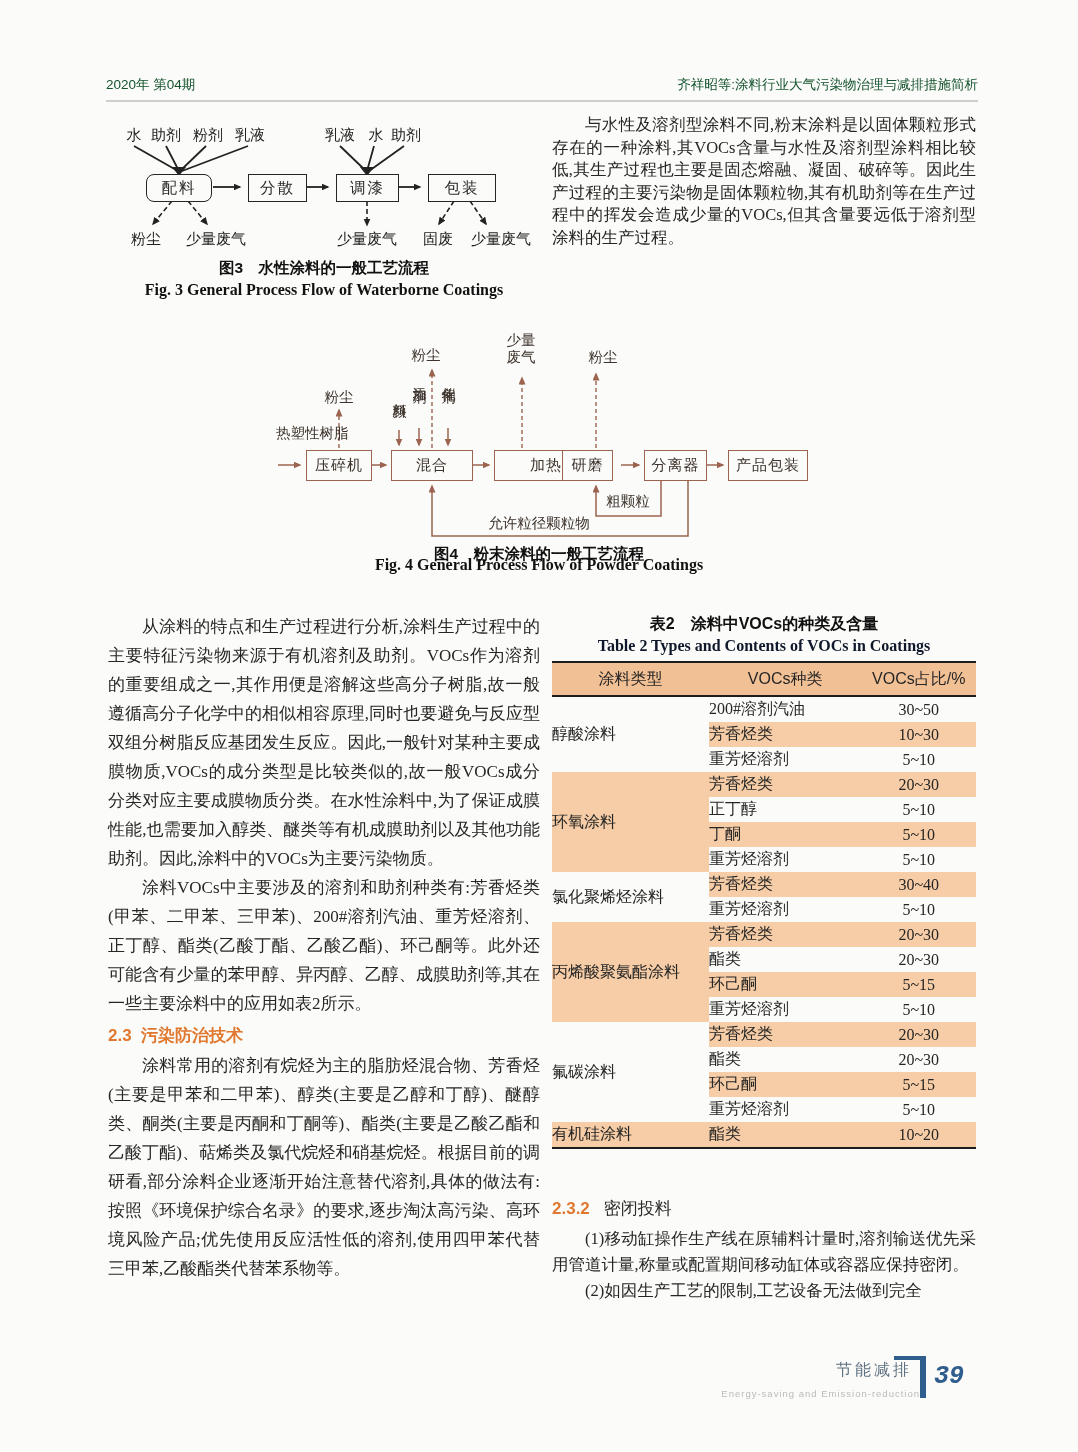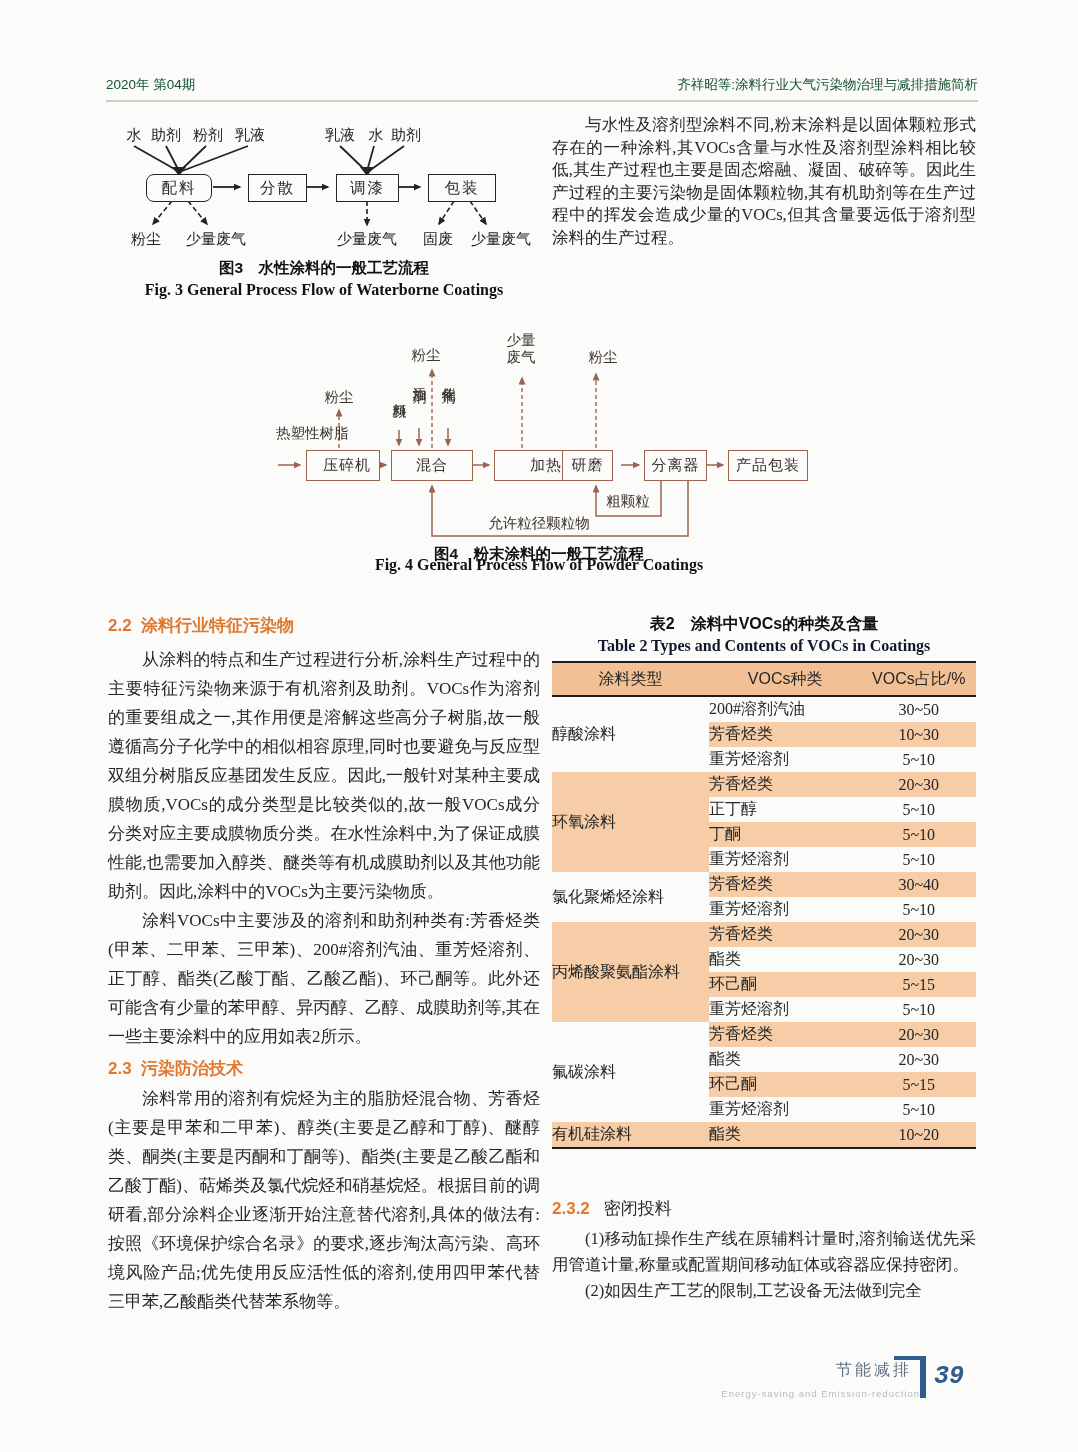--- a/index.html
+++ b/index.html
@@ -158,37 +158,34 @@
         <path d="M412,150 L412,206 L156,206 L156,156" fill="none" stroke="#9c6450" stroke-width="1.5" marker-end="url(#a4)"></path>
       </svg>
       <span class="f4lbl noc" style="left:0;top:94px;">热塑性树脂</span>
       <span class="f4lbl" style="left:63px;top:58px;">粉尘</span>
       <span class="vlbl" style="left:115px;top:62px;">颜料</span>
       <span class="vlbl" style="left:135px;top:46px;">添加剂</span>
       <span class="vlbl" style="left:164px;top:46px;">催化剂</span>
       <span class="f4lbl" style="left:150px;top:16px;">粉尘</span>
       <span class="f4lbl wrap2" style="left:228px;top:2px;transform:none;">少量废气</span>
       <span class="f4lbl" style="left:327px;top:18px;">粉尘</span>
-      <div class="f4box" style="left:30px;top:120px;width:64px;padding-left:8px;">压碎机</div>
+      <div class="f4box" style="left:30px;top:120px;width:64px;">压碎机</div>
       <div class="f4box" style="left:115px;top:120px;width:80px;">混合</div>
       <div class="f4box" style="left:218px;top:120px;width:54px;padding-left:24px;">加热</div>
       <div class="f4box" style="left:286px;top:120px;width:49px;">研磨</div>
       <div class="f4box" style="left:368px;top:120px;width:61px;">分离器</div>
       <div class="f4box" style="left:452px;top:120px;width:78px;">产品包装</div>
       <span class="f4lbl" style="left:352px;top:162px;">粗颗粒</span>
       <span class="f4lbl" style="left:263px;top:184px;">允许粒径颗粒物</span>
     </div>
     <div class="cap-zh" style="position:absolute;left:0;top:214px;width:862px;">图4　粉末涂料的一般工艺流程</div>
     <div class="cap-en" style="position:absolute;left:0;top:226px;width:862px;">Fig. 4   General Process Flow of Powder Coatings</div>
   </div>
 
   <div class="col col-l">
-    <div class="h-orange">
-      <span>2.2</span>&nbsp;&nbsp;<span>涂料行业特征污染物</span>
-    </div>
     <p class="para">从涂料的特点和生产过程进行分析,涂料生产过程中的主要特征污染物来源于有机溶剂及助剂。VOCs作为溶剂的重要组成之一,其作用便是溶解这些高分子树脂,故一般遵循高分子化学中的相似相容原理,同时也要避免与反应型双组分树脂反应基团发生反应。因此,一般针对某种主要成膜物质,VOCs的成分类型是比较类似的,故一般VOCs成分分类对应主要成膜物质分类。在水性涂料中,为了保证成膜性能,也需要加入醇类、醚类等有机成膜助剂以及其他功能助剂。因此,涂料中的VOCs为主要污染物质。</p>
     <p class="para">涂料VOCs中主要涉及的溶剂和助剂种类有:芳香烃类(甲苯、二甲苯、三甲苯)、200#溶剂汽油、重芳烃溶剂、正丁醇、酯类(乙酸丁酯、乙酸乙酯)、环己酮等。此外还可能含有少量的苯甲醇、异丙醇、乙醇、成膜助剂等,其在一些主要涂料中的应用如表2所示。</p>
     <div class="h-orange" style="margin-top:6px;margin-bottom:4px;">
       <span>2.3</span>&nbsp;&nbsp;<span>污染防治技术</span>
     </div>
     <p class="para">涂料常用的溶剂有烷烃为主的脂肪烃混合物、芳香烃(主要是甲苯和二甲苯)、醇类(主要是乙醇和丁醇)、醚醇类、酮类(主要是丙酮和丁酮等)、酯类(主要是乙酸乙酯和乙酸丁酯)、萜烯类及氯代烷烃和硝基烷烃。根据目前的调研看,部分涂料企业逐渐开始注意替代溶剂,具体的做法有:按照《环境保护综合名录》的要求,逐步淘汰高污染、高环境风险产品;优先使用反应活性低的溶剂,使用四甲苯代替三甲苯,乙酸酯类代替苯系物等。</p>
   </div>
 
   <div class="col col-r">
     <div class="tbl-cap-zh">表2　涂料中VOCs的种类及含量</div>

